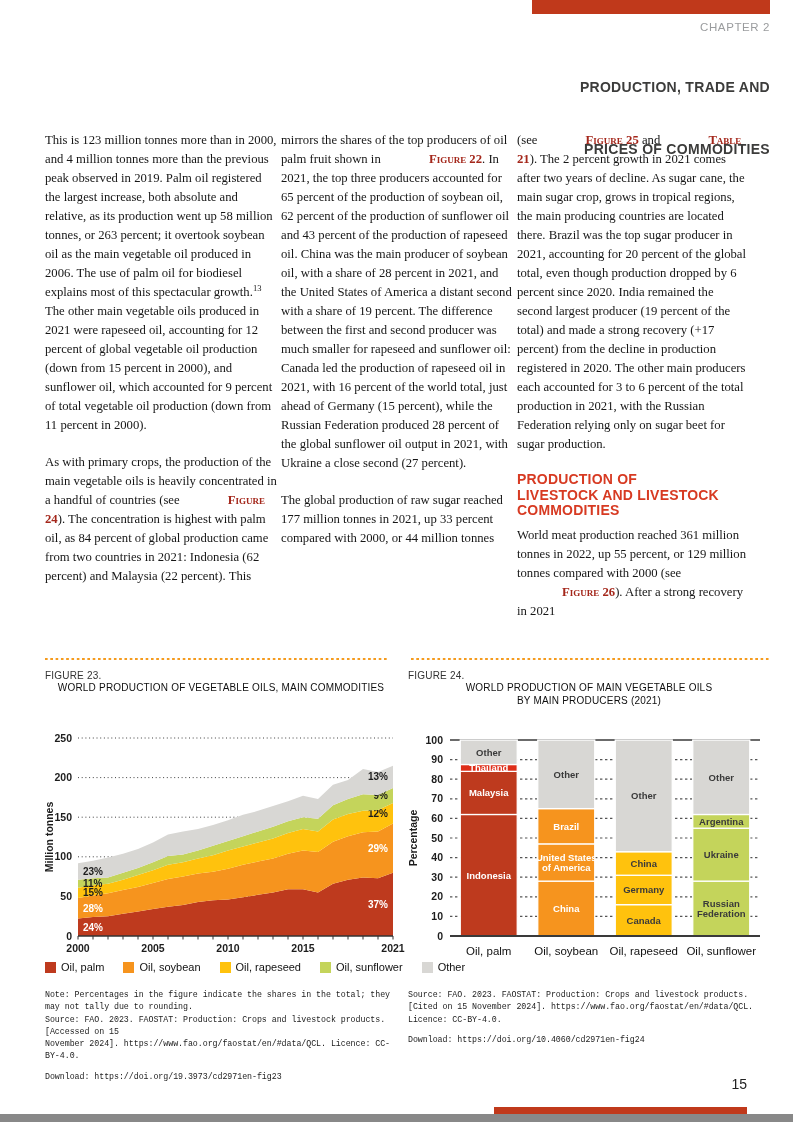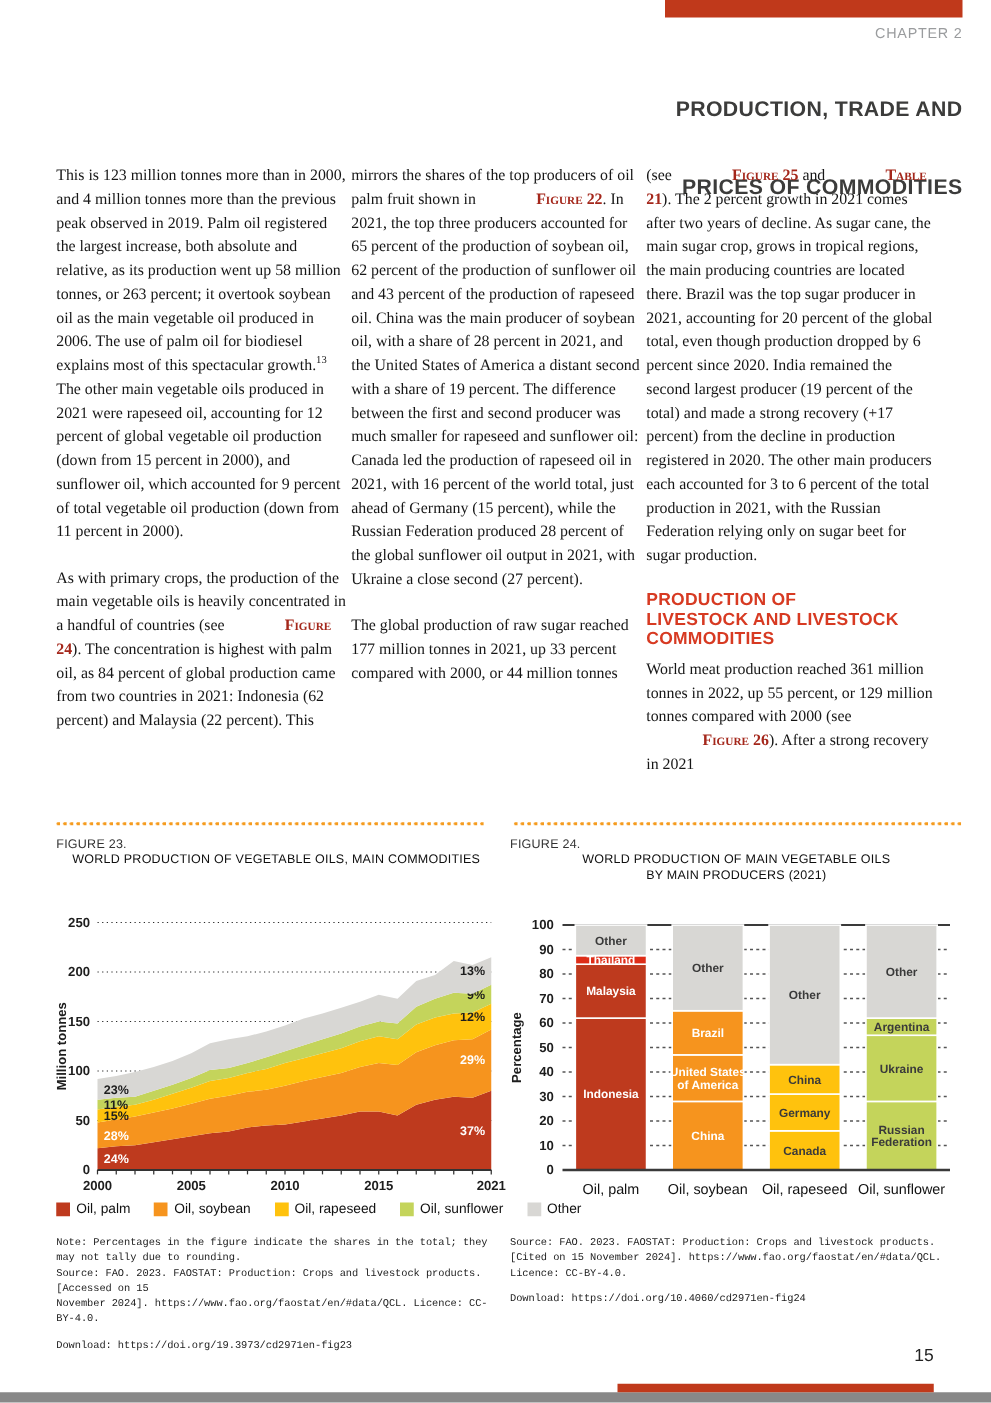--- a/index.html
+++ b/index.html
@@ -4,21 +4,21 @@
 <style>
   html,body{margin:0;padding:0;background:#888;}
   .page{position:relative;width:793px;height:1114px;background:#ffffff;margin:0 auto;overflow:hidden;
         font-family:"Liberation Sans",sans-serif;}
   svg{overflow:visible;display:block;}
   svg text{font-family:"Liberation Sans",sans-serif;}
 
   .topbar{position:absolute;left:532px;top:0;width:238px;height:14px;}
   .chapter{position:absolute;right:23px;top:21px;text-align:right;}
   .chapter .chlabel{font-size:11.5px;color:#9a9c9e;letter-spacing:.6px;margin-bottom:1px;}
-  .chapter .chtitle{font-size:17px;font-weight:bold;color:#3c3c3b;line-height:13.5px;letter-spacing:.3px;margin-top:48px;}
+  .chapter .chtitle{font-size:14px;font-weight:bold;color:#3c3c3b;line-height:13.5px;letter-spacing:.3px;margin-top:48px;}
 
   .cols{position:absolute;left:45px;top:131px;width:722px;display:flex;gap:4px;}
   .col{width:232px;font-family:"Liberation Serif",serif;font-size:12.7px;line-height:19px;color:#161616;}
   .col p{margin:0 0 18px 0;}
   .col p:last-child{margin-bottom:0;}
   .col sup{font-size:8.5px;line-height:0;vertical-align:super;}
   .col .ref{color:#a4271b;font-weight:bold;font-variant:small-caps;margin-left:45px;}
   .col .h2{font-family:"Liberation Sans",sans-serif;font-weight:bold;font-size:14px;line-height:15.5px;
            color:#d73a22;margin:3px 0 7px 0;letter-spacing:.2px;}
 

